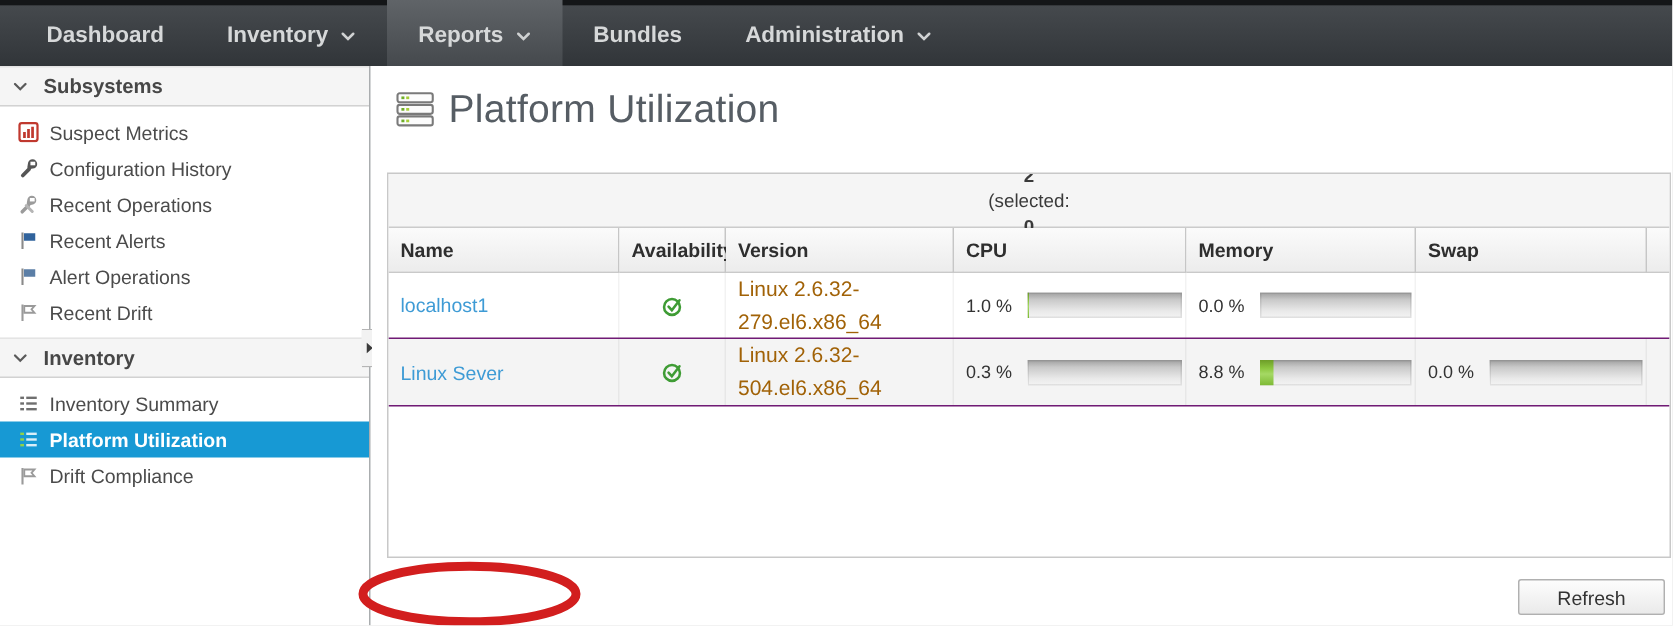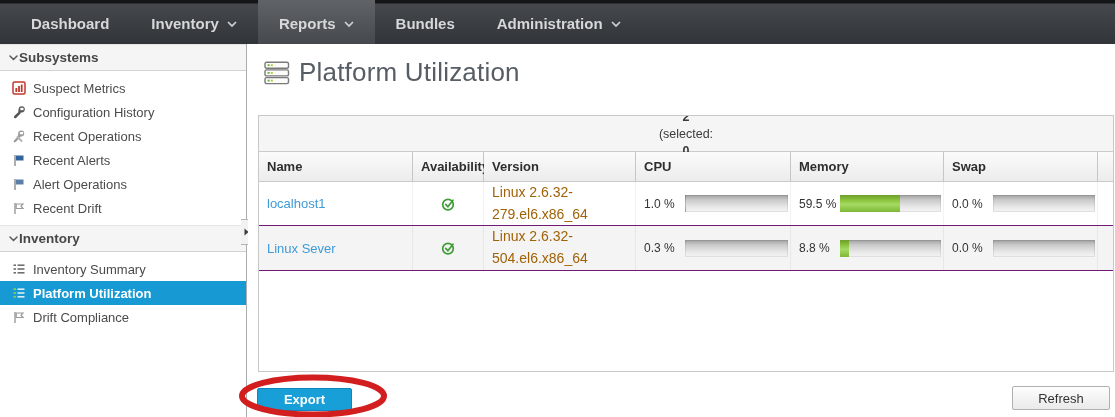--- a/index.html
+++ b/index.html
@@ -19,21 +19,21 @@
     color:#d6d8d9;font-size:15px;font-weight:600;cursor:pointer;
   }
   .nav-item.active{background:linear-gradient(180deg,#606468 0,#45494d 100%);}
   .nav-item svg{margin-top:2px;}
   
   .sidebar{
     position:absolute;left:0;top:44px;width:247px;bottom:0;background:#fff;
     border-right:1px solid #aaadaf;
   }
   .side-header{
-    height:27px;display:flex;align-items:center;gap:1px;padding-left:9px;
+    height:27px;display:flex;align-items:center;gap:11px;padding-left:9px;
     background:#f5f5f5;border-bottom:1px solid #d2d2d2;border-top:1px solid #e4e4e4;
     font-size:13.5px;font-weight:700;color:#474747;cursor:pointer;
   }
   .side-item{
     height:24px;display:flex;align-items:center;gap:7px;padding-left:11px;
     font-size:13px;color:#4b4b4b;cursor:pointer;white-space:nowrap;
   }
   .side-item .ico{width:15px;display:flex;justify-content:center;}
   .side-item.selected{background:#1799d4;color:#fff;font-weight:700;}
   .side-gap{height:5px;}
@@ -304,26 +304,20 @@
             </svg>
         </div>
         <div class="cell version">Linux 2.6.32-279.el6.x86_64</div>
         <div class="cell usage">
           <span class="pct-label">1.0 %</span>
           <span class="meter">
               <span class="meter-fill" style="width: 1%;"></span>
             </span>
         </div>
         <div class="cell usage">
-          <span class="pct-label">59.5 %</span>
-          <span class="meter">
-              <span class="meter-fill" style="width: 59.5%;"></span>
-            </span>
-        </div>
-        <div class="cell usage">
           <span class="pct-label">0.0 %</span>
           <span class="meter">
               <span class="meter-fill" style="width: 0%;"></span>
             </span>
         </div>
         <div class="cell filler"></div>
       </div>
 
       <div class="trow tbody-row alt">
         <div class="cell">
@@ -352,21 +346,20 @@
           <span class="pct-label">0.0 %</span>
           <span class="meter">
               <span class="meter-fill" style="width: 0%;"></span>
             </span>
         </div>
         <div class="cell filler"></div>
       </div>
 
     </div>
 
-    <button class="export-btn">Export</button>
     <button class="refresh-btn">Refresh</button>
   </main>
 
   <svg class="annotation" width="154" height="44" viewBox="0 0 154 44">
     <ellipse cx="77" cy="22" rx="71" ry="18.5" fill="none" stroke="#d21e1e" stroke-width="6"></ellipse>
   </svg>
 
 </div>
 
 </body></html>

